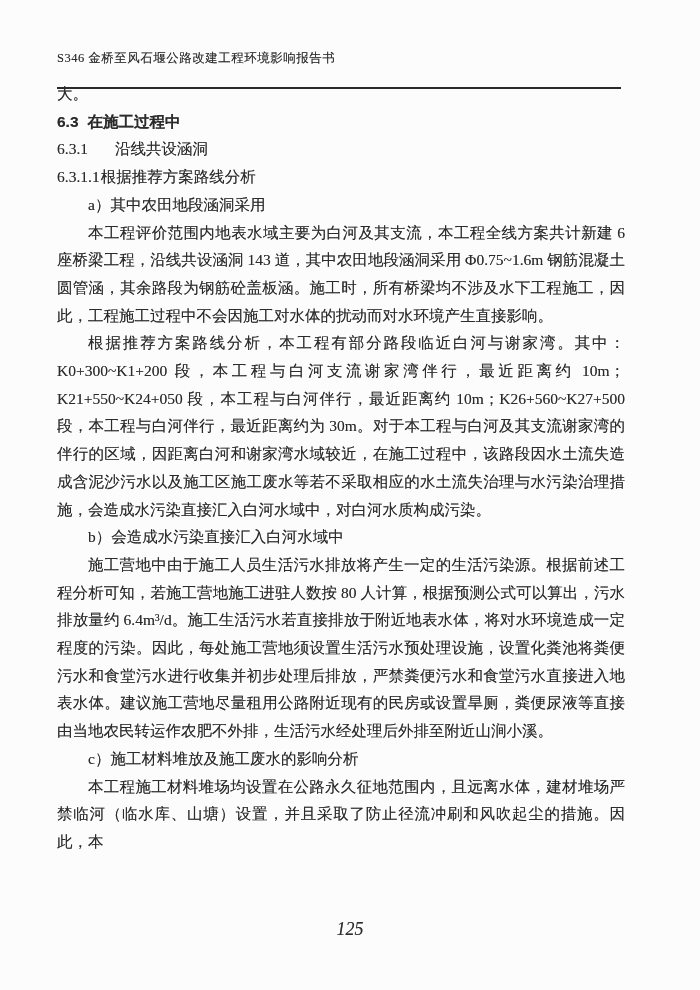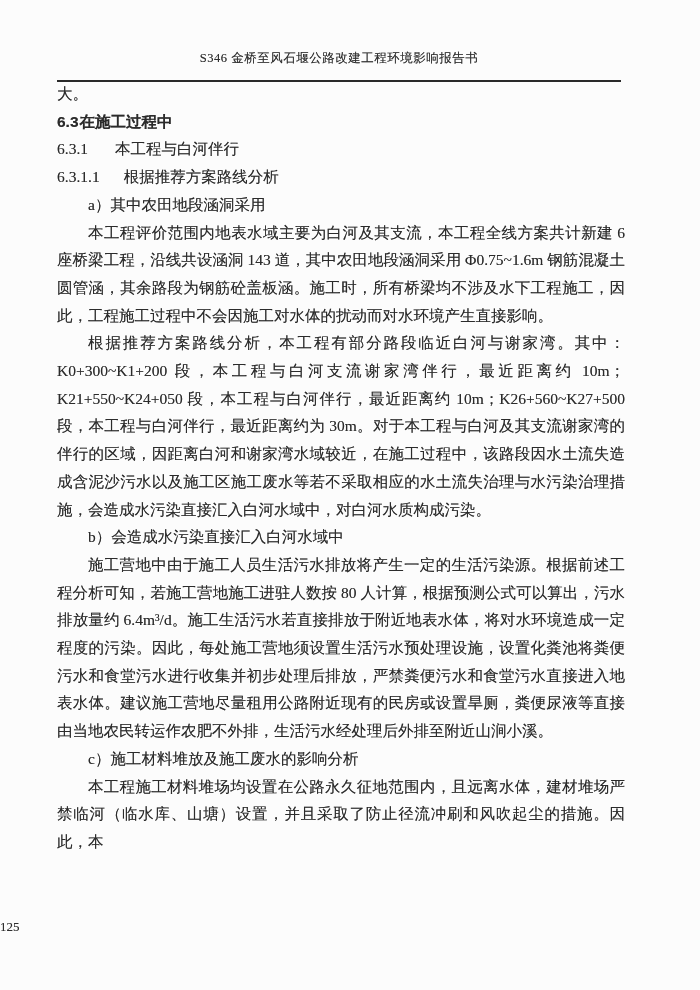--- a/index.html
+++ b/index.html
@@ -15,25 +15,25 @@
     font-family: "Liberation Serif", "DejaVu Serif", serif;
     color: #2b2b2b;
     overflow: hidden;
     text-shadow: 0 0 0.4px rgba(50,50,50,0.55);
   }
   .header {
     position: absolute;
     left: 57px;
     top: 50px;
     width: 564px;
-    text-align: center;
+    text-align: left;
     font-size: 12.5px;
     letter-spacing: 0.5px;
     color: #2e2e2e;
-    padding-bottom: 14px;
+    padding-bottom: 21px;
     border-bottom: 2px solid #2a2a2a;
     line-height: 16px;
   }
   .content {
     position: absolute;
     left: 57px;
     top: 80px;
     width: 568px;
     font-size: 15.5px;
     line-height: 27.7px;
@@ -43,44 +43,46 @@
   .plain { text-indent: 0; }
   .paragraph { text-indent: 2em; }
   .sub { text-indent: 2em; }
   .h1 {
     font-weight: bold;
     font-family: "Liberation Sans", "DejaVu Sans", sans-serif;
     text-indent: 0;
     text-align: left;
   }
   .h2, .h3 { text-indent: 0; text-align: left; }
-  .h1 .hnum { margin-right: 1px; }
+  .h1 .hnum { margin-right: 9px; }
   .h2 .hnum { margin-right: 27px; }
-  .h3 .hnum { margin-right: 24px; }
+  .h3 .hnum { margin-right: 1px; }
   .footer {
     position: absolute;
     left: 0;
     right: 0;
     top: 919px;
-    font-size: 13px;
+    text-align: center;
+    font-size: 18px;
     color: #2e2e2e;
+    font-style: italic;
   }
 </style>
 </head>
 <body>
 
 <div class="page">
   <div class="header">
     <span>S346 金桥至风石堰公路改建工程环境影响报告书</span>
   </div>
 
   <main class="content" id="doc-body">
       <div class="block plain">大。</div>
       <div class="block h1"><span class="hnum">6.3</span><span>在施工过程中</span></div>
-      <div class="block h2"><span class="hnum">6.3.1</span><span>本工程与白河伴行</span></div>
+      <div class="block h2"><span class="hnum">6.3.1</span><span>沿线共设涵洞</span></div>
       <div class="block h3"><span class="hnum">6.3.1.1</span><span>根据推荐方案路线分析</span></div>
       <div class="block sub">a）其中农田地段涵洞采用</div>
       <div class="block paragraph">本工程评价范围内地表水域主要为白河及其支流，本工程全线方案共计新建 6 座桥梁工程，沿线共设涵洞 143 道，其中农田地段涵洞采用 Φ0.75~1.6m 钢筋混凝土圆管涵，其余路段为钢筋砼盖板涵。施工时，所有桥梁均不涉及水下工程施工，因此，工程施工过程中不会因施工对水体的扰动而对水环境产生直接影响。</div>
       <div class="block paragraph">根据推荐方案路线分析，本工程有部分路段临近白河与谢家湾。其中：K0+300~K1+200 段，本工程与白河支流谢家湾伴行，最近距离约 10m；K21+550~K24+050 段，本工程与白河伴行，最近距离约 10m；K26+560~K27+500 段，本工程与白河伴行，最近距离约为 30m。对于本工程与白河及其支流谢家湾的伴行的区域，因距离白河和谢家湾水域较近，在施工过程中，该路段因水土流失造成含泥沙污水以及施工区施工废水等若不采取相应的水土流失治理与水污染治理措施，会造成水污染直接汇入白河水域中，对白河水质构成污染。</div>
       <div class="block sub">b）会造成水污染直接汇入白河水域中</div>
       <div class="block paragraph">施工营地中由于施工人员生活污水排放将产生一定的生活污染源。根据前述工程分析可知，若施工营地施工进驻人数按 80 人计算，根据预测公式可以算出，污水排放量约 6.4m³/d。施工生活污水若直接排放于附近地表水体，将对水环境造成一定程度的污染。因此，每处施工营地须设置生活污水预处理设施，设置化粪池将粪便污水和食堂污水进行收集并初步处理后排放，严禁粪便污水和食堂污水直接进入地表水体。建议施工营地尽量租用公路附近现有的民房或设置旱厕，粪便尿液等直接由当地农民转运作农肥不外排，生活污水经处理后外排至附近山涧小溪。</div>
       <div class="block sub">c）施工材料堆放及施工废水的影响分析</div>
       <div class="block paragraph">本工程施工材料堆场均设置在公路永久征地范围内，且远离水体，建材堆场严禁临河（临水库、山塘）设置，并且采取了防止径流冲刷和风吹起尘的措施。因此，本</div>
     </main>
 

